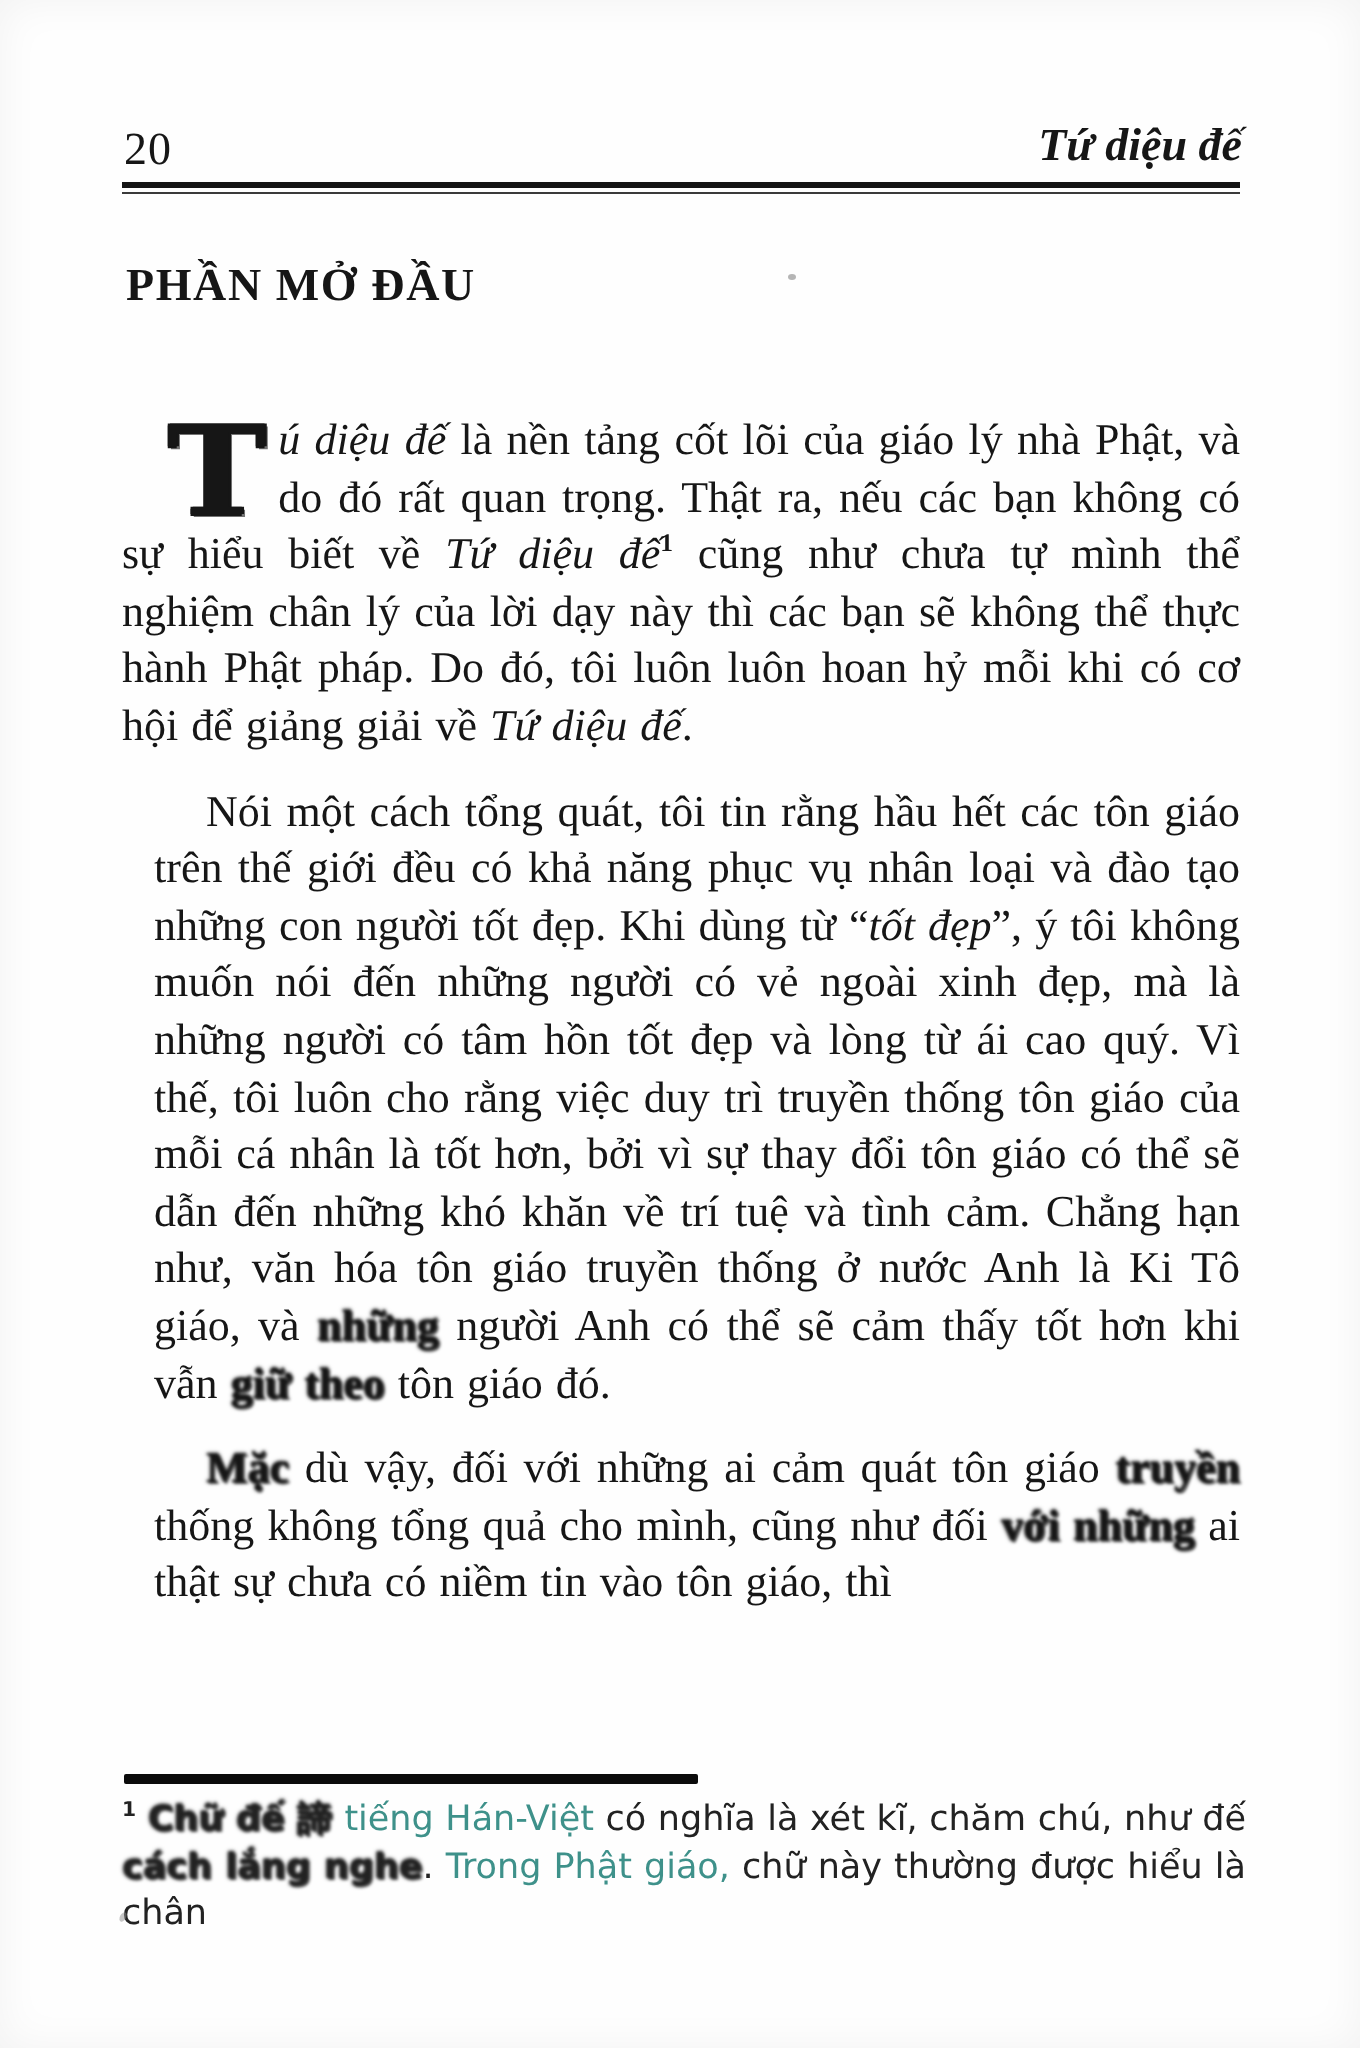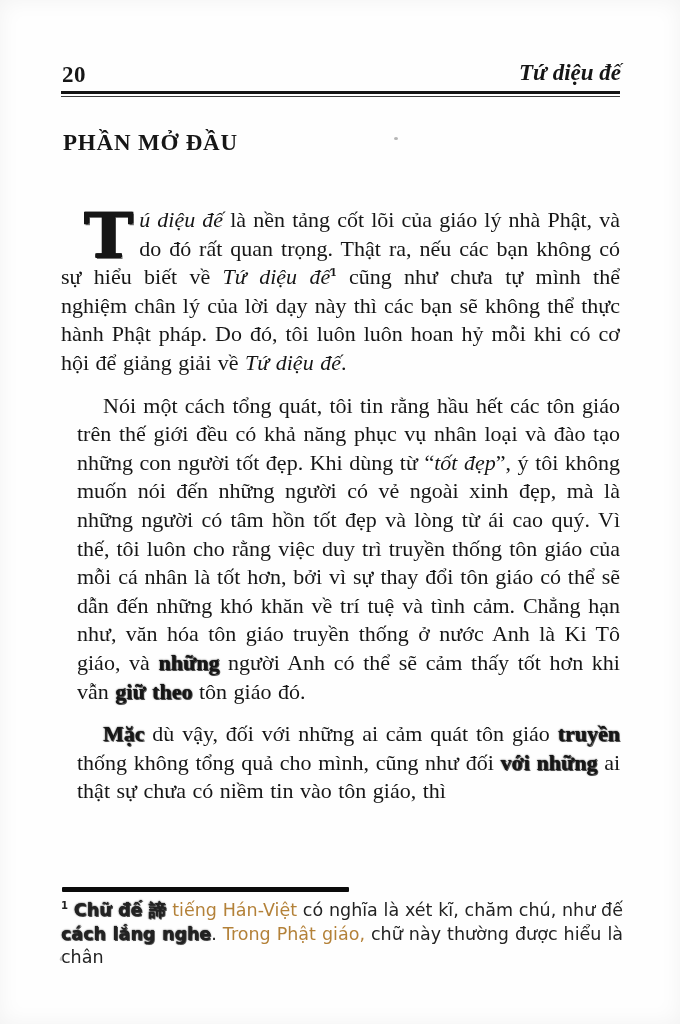--- a/index.html
+++ b/index.html
@@ -14,21 +14,21 @@
   }
   .scan-vignette {
     position: absolute; inset: 0;
     box-shadow: inset 0 0 22px rgba(0,0,0,0.05);
     pointer-events: none;
   }
 
   
   .page-number {
     position: absolute; left: 62px; top: 62px;
-    font-size: 23px; font-weight: 700; letter-spacing: 0.5px;
+    font-size: 23px; font-weight: 400; letter-spacing: 0.5px;
   }
   .running-title {
     position: absolute; right: 59px; top: 60px;
     font-size: 23px; font-weight: 700; font-style: italic;
   }
   .header-rule {
     position: absolute; left: 61px; top: 91px; width: 559px; height: 2px;
     border-top: 3px solid #141414;
     border-bottom: 1px solid #3a3a3a;
   }
@@ -63,21 +63,21 @@
   sup { font-size: 0.58em; vertical-align: super; line-height: 0; font-weight: 700; }
 
   
   .smudge {
     font-weight: 700;
     filter: blur(0.7px);
     text-shadow: 0 0 1.6px rgba(0,0,0,0.95), 1px 1px 0 rgba(0,0,0,0.65);
   }
   
   .faded {
-    color: #a16207;
+    color: #0f766e;
     opacity: 0.8;
     filter: blur(0.3px);
   }
 
   
   .footnote-separator {
     position: absolute; left: 62px; top: 887px;
     width: 287px; height: 5px;
     background: #0b0b0b; border-radius: 1px;
   }

